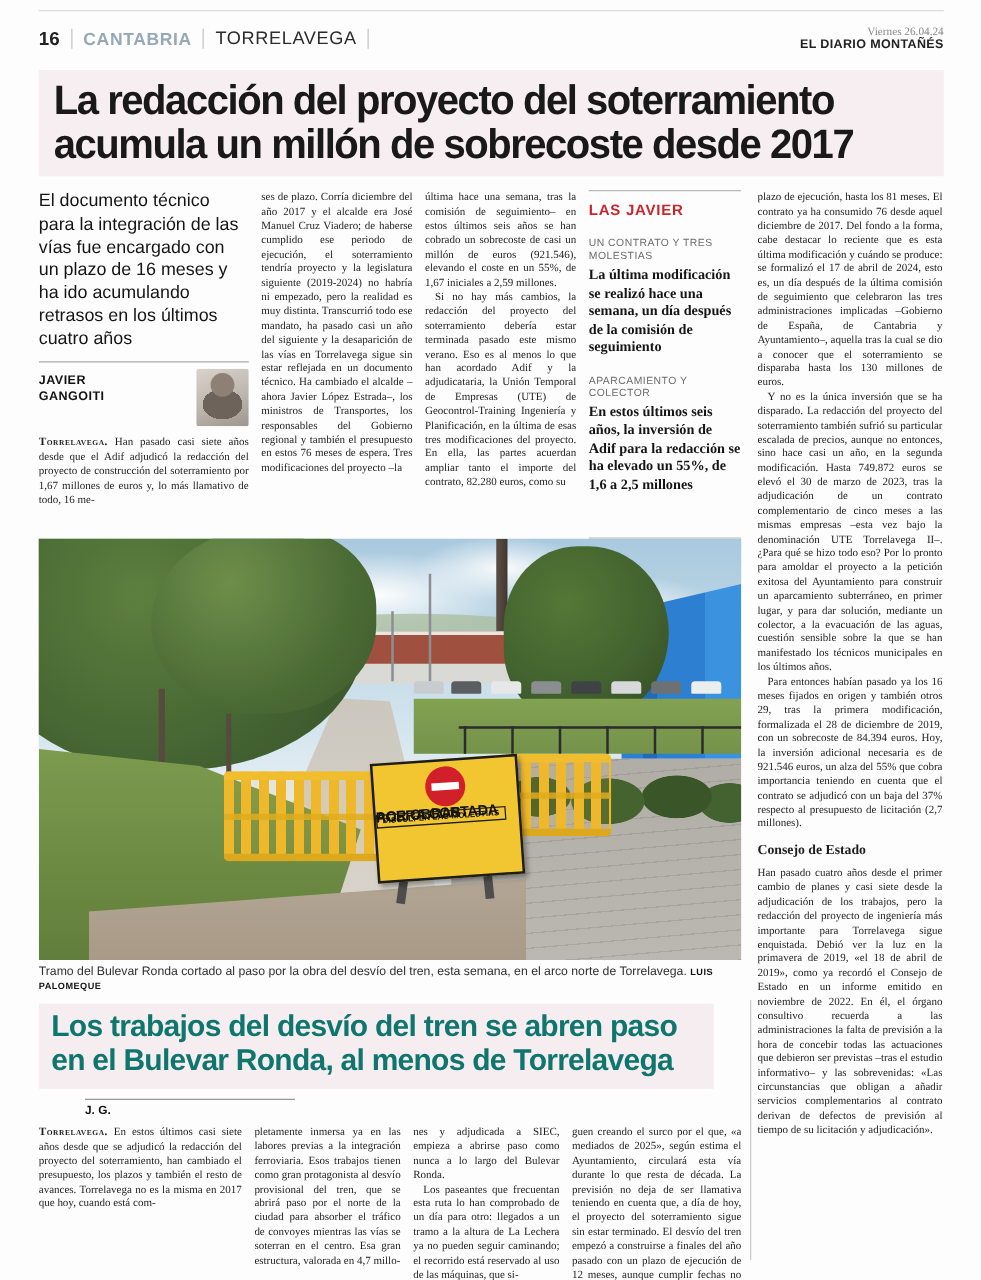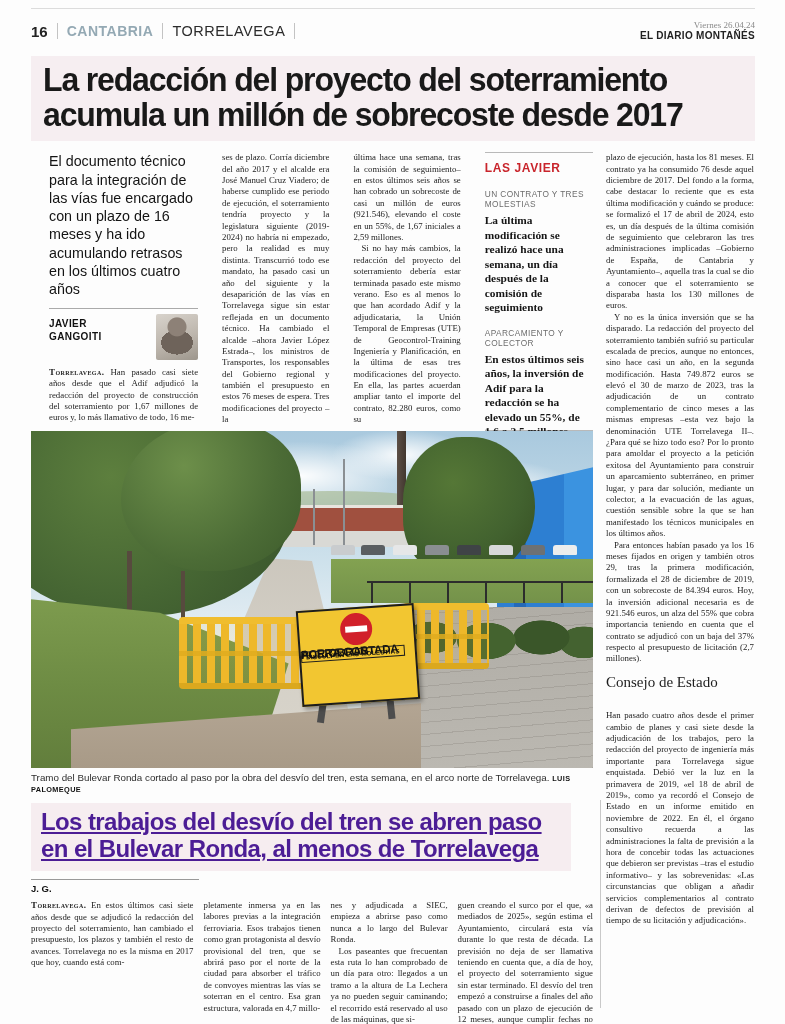--- a/index.html
+++ b/index.html
@@ -20,21 +20,21 @@
 
   
   .headline-block { margin-top:13px; background:#f6eef1; padding:7px 12px 9px 12px; }
   .headline { font-family:"Liberation Sans",sans-serif; font-weight:bold; font-size:33px; line-height:1.05; letter-spacing:-1.2px; color:#191919; transform:scaleX(.97); transform-origin:left; }
 
   
   .content { display:flex; margin-top:11px; }
   .left-zone { width:562px; }
   .right-col { width:148px; margin-left:13px; height:862px; overflow:hidden; }
 
-  .top-cols { display:flex; gap:24px; height:279px; overflow:hidden;margin-left:18px; }
+  .top-cols { display:flex; gap:10px; height:279px; overflow:hidden; }
   .col-std { width:168px; }
   .col-b { width:121px; }
   .col-claves { width:122px; }
 
   .standfirst { font-family:"Liberation Sans",sans-serif; font-size:14.3px; line-height:1.28; color:#141414; }
   .std-rule { border-top:1px solid #aaa; margin:9px 0 5px 0; }
   .byline-row { display:flex; justify-content:space-between; align-items:flex-start; margin-bottom:7px; }
   .byline-name { font-family:"Liberation Sans",sans-serif; font-weight:bold; font-size:10px; letter-spacing:.4px; line-height:1.3; color:#111; padding-top:3px; }
   .avatar { width:42px; height:46px; background:
       radial-gradient(circle at 50% 28%, #8d8177 0 9px, transparent 10px),
@@ -44,21 +44,21 @@
 
   .body-txt { font-size:8.8px; line-height:1.295; text-align:justify; hyphens:auto; color:#1d1d1d; }
   .body-txt p + p { text-indent:8px; }
   .lead-in { font-variant:small-caps; font-weight:bold; letter-spacing:.4px; font-size:9px; }
 
   
   .claves { border-top:1px solid #b9b9b9; border-bottom:1px solid #b9b9b9; height:100%; padding-top:8px; }
   .claves-title { font-family:"Liberation Sans",sans-serif; font-weight:bold; font-size:12px; letter-spacing:.6px; color:#c9252c; margin-bottom:14px; }
   .clave-kicker { font-family:"Liberation Sans",sans-serif; font-size:8.3px; letter-spacing:.4px; color:#6d6d6d; margin-bottom:4px; }
   .clave-text { font-size:11.4px; font-weight:bold; line-height:1.27; color:#151515; margin-bottom:13px; }
-  .sub-head { font-family:"Liberation Serif",serif; font-weight:normal; font-size:15px; margin:8px 0 18px 0; }
+  .sub-head { font-family:"Liberation Serif",serif; font-weight:bold; font-size:11px; margin:8px 0 6px 0; }
 
   
   .photo { position:relative; width:562px; height:337px; margin-top:0; overflow:hidden; background:linear-gradient(180deg,#a9c9de 0%,#cfe2ec 40%,#e7eff4 62%,#dfe6e5 75%); }
   .photo div { position:absolute; }
   .clouds { left:0; top:0; width:562px; height:150px; background:
       radial-gradient(ellipse 150px 48px at 48% 30%, rgba(255,255,255,.97), rgba(255,255,255,0) 72%),
       radial-gradient(ellipse 100px 36px at 66% 16%, rgba(255,255,255,.95), rgba(255,255,255,0) 70%),
       radial-gradient(ellipse 120px 40px at 82% 38%, rgba(255,255,255,.9), rgba(255,255,255,0) 70%),
       radial-gradient(ellipse 90px 30px at 30% 55%, rgba(255,255,255,.85), rgba(255,255,255,0) 70%); }
   .hills { left:170px; top:60px; width:260px; height:35px; background:#a8bb95; border-radius:50% 50% 0 0; opacity:.7; }
@@ -104,22 +104,22 @@
   .sign-line { font-family:"Liberation Sans",sans-serif; font-weight:bold; font-size:11.5px; line-height:1.15; color:#111; letter-spacing:-.2px; }
   .sign-strip { margin:3px auto 0 auto; width:104px; border:1px solid #1d1d1d; font-family:"Liberation Sans",sans-serif; font-weight:bold; font-size:6.3px; letter-spacing:.2px; color:#111; padding:1px 0; }
   .sign-leg { background:#4d4d4d; width:7px; height:30px; }
 
   
   .caption-row { margin-top:4px; font-family:"Liberation Sans",sans-serif; font-size:9.8px; color:#2e2e2e; }
   .credit { font-size:7.3px; font-weight:bold; letter-spacing:.4px; color:#111; }
 
   
   .headline2-block { margin-top:9px; background:#f6edf0; padding:6px 10px 8px 10px; width:540px; }
-  .headline2 { font-family:"Liberation Sans",sans-serif; font-weight:bold; font-size:24px; line-height:1.12; letter-spacing:-.6px; color:#4c1d95;text-decoration:underline; }
-  .byline2 { margin-top:8px; width:168px; border-top:1px solid #999; padding-top:3px; font-family:"Liberation Sans",sans-serif; font-weight:bold; font-size:9.5px; color:#111; }
+  .headline2 { font-family:"Liberation Sans",sans-serif; font-weight:bold; font-size:24px; line-height:1.12; letter-spacing:-.6px; color:#0f766e; }
+  .byline2 { margin-top:8px; width:168px; border-top:1px solid #999; padding-top:3px; font-family:"Liberation Sans",sans-serif; font-weight:bold; font-size:9.5px; color:#111;margin-left:37px; }
   .bottom-cols { display:flex; gap:10px; margin-top:6px; height:150px; overflow:hidden; }
   .col-b4 { width:140px; }
   .vdivider { position:absolute; left:600px; top:800px; width:1px; height:208px; background:#c9c9c9; }
 </style>
 </head>
 <body>
 
 <div class="page">
   <div class="top-rule"></div>
 

